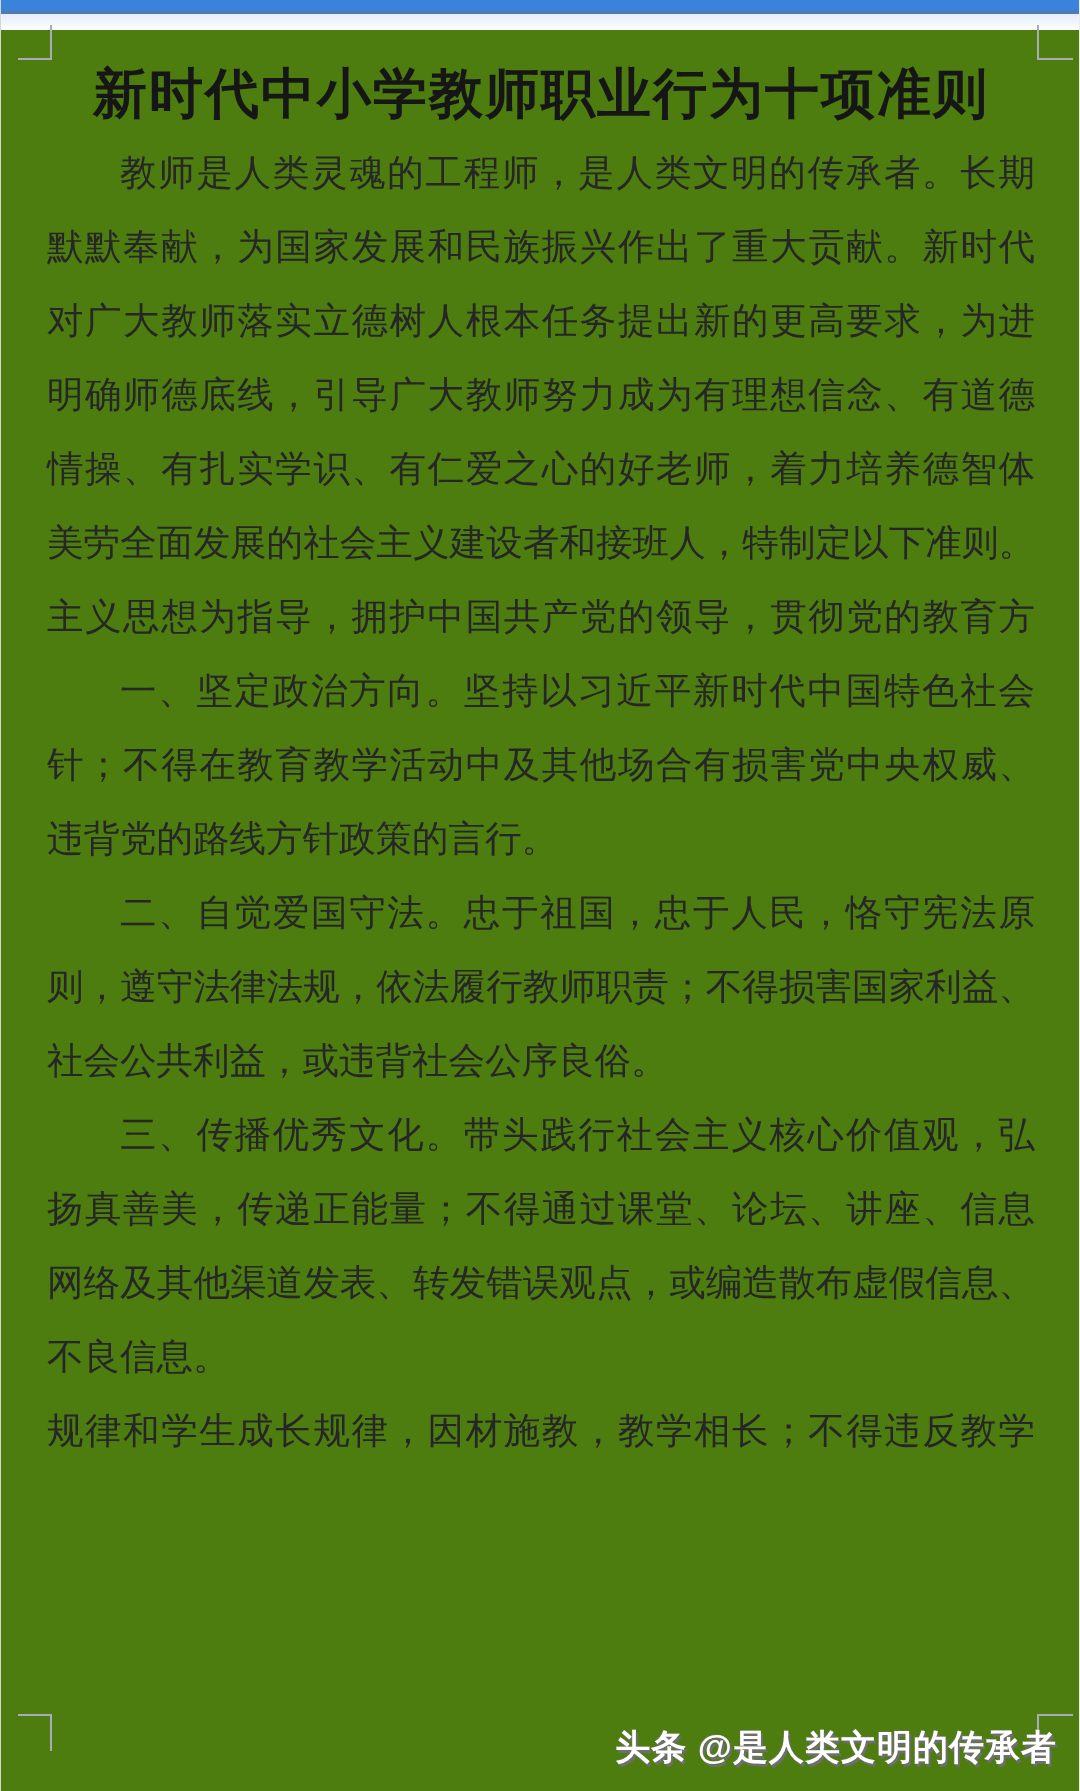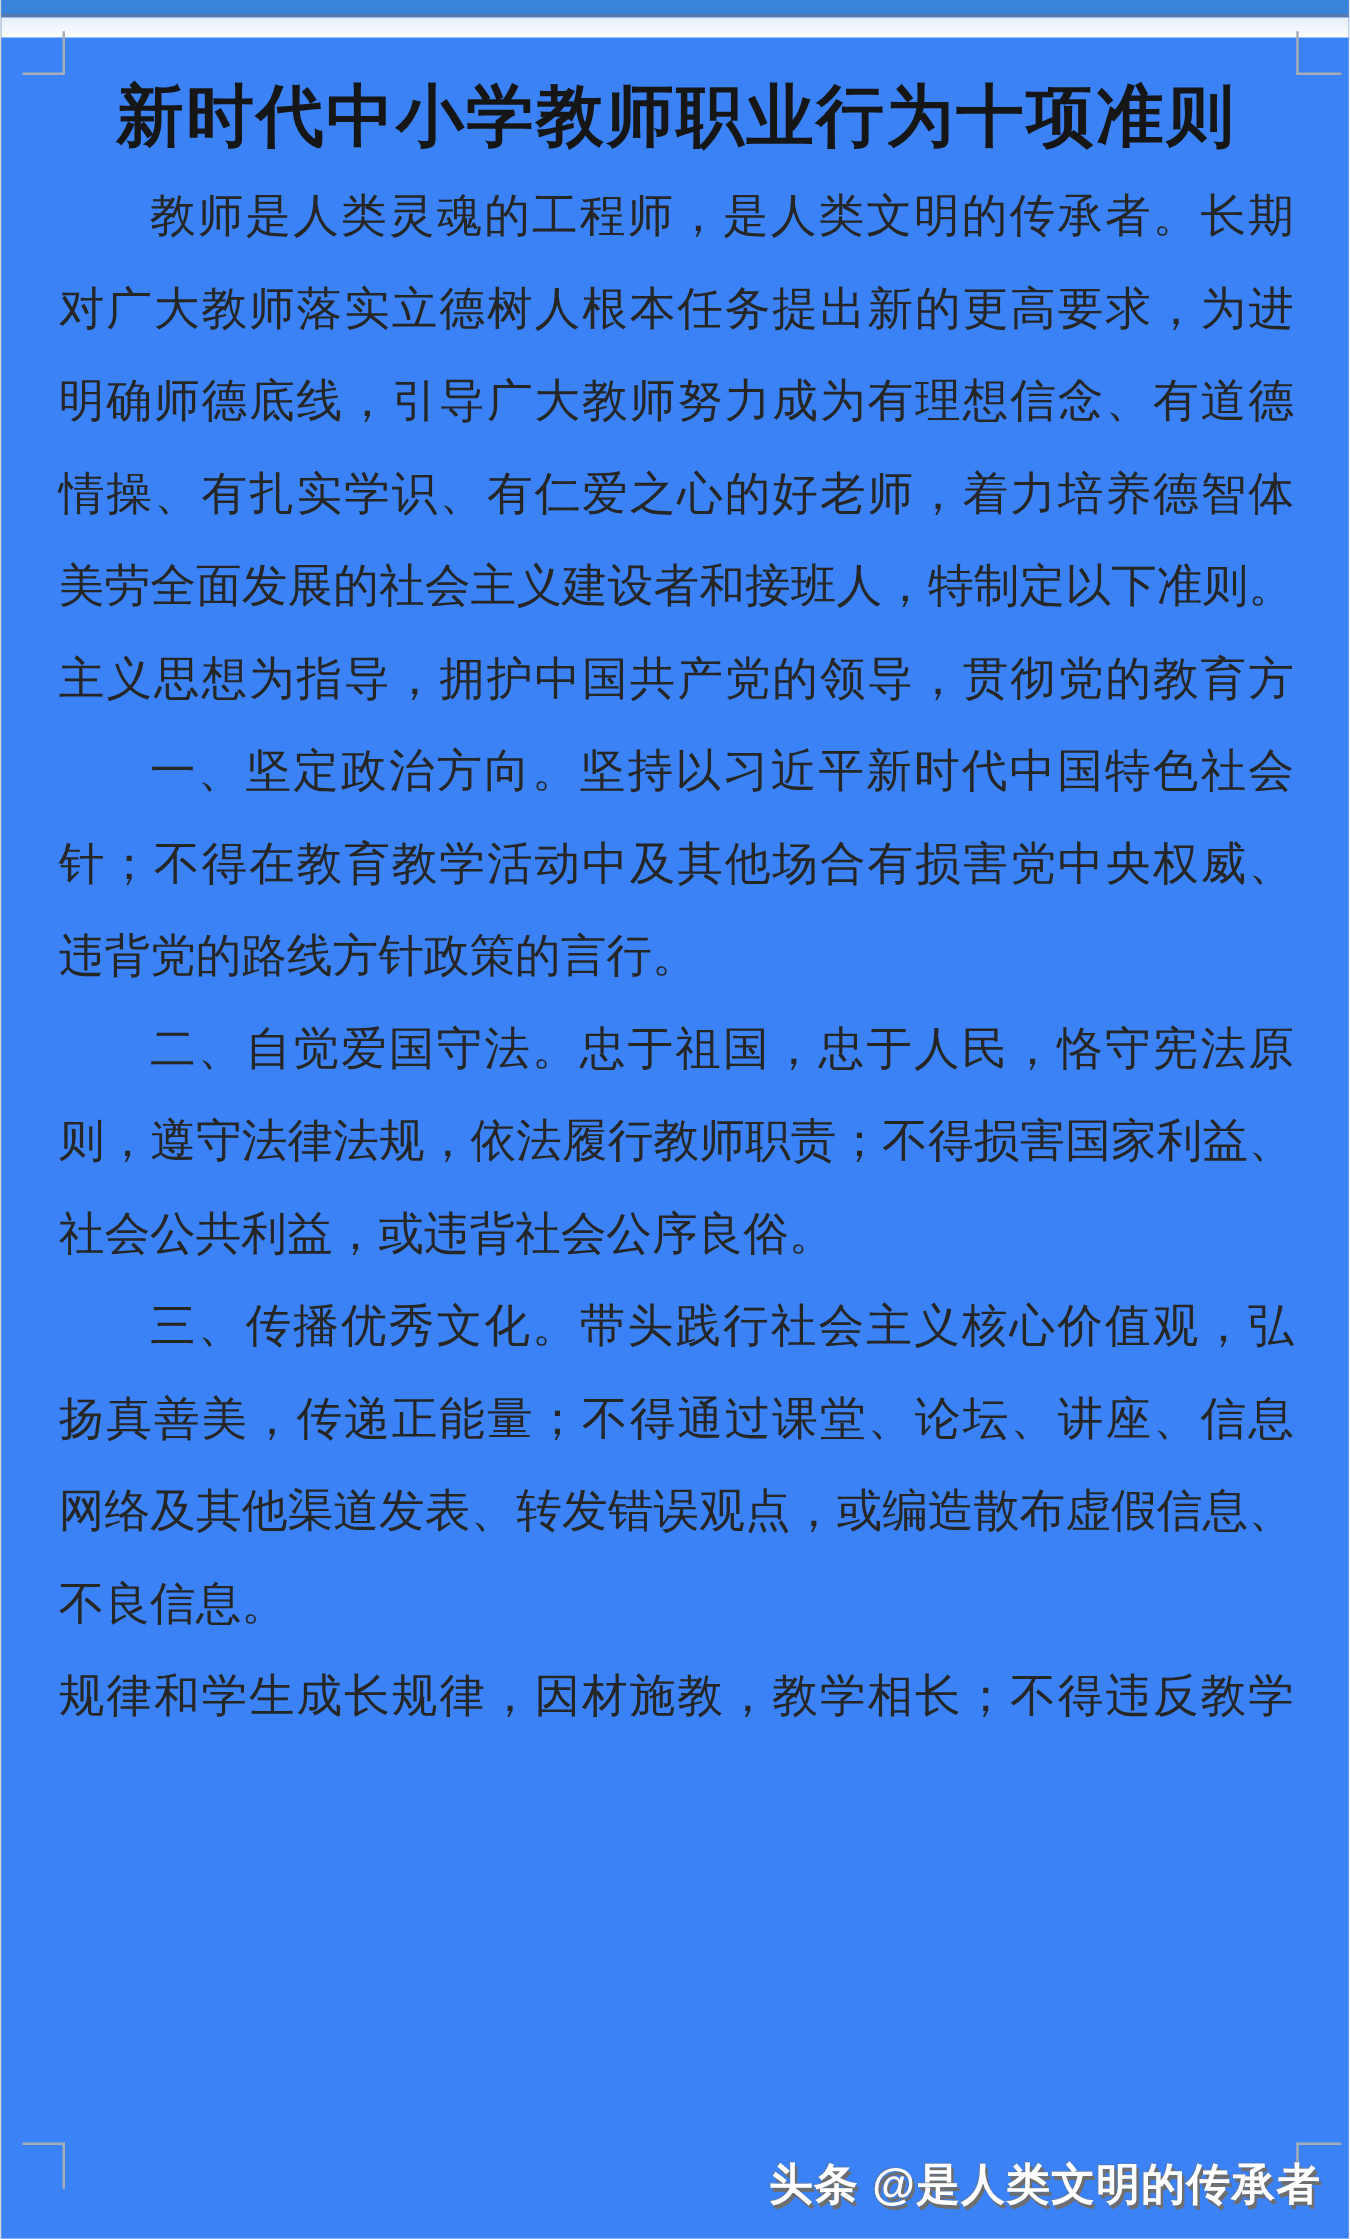--- a/index.html
+++ b/index.html
@@ -11,21 +11,21 @@
   }
   * { margin: 0; padding: 0; box-sizing: border-box; }
   html, body { background: #ffffff; }
   body { font-family: "Liberation Sans", sans-serif; }
 
   .page {
     position: relative;
     width: 1080px;
     height: 1791px;
     margin: 0 auto;
-    background: #3b82f6;
+    background: #4d7c0f;
     overflow: hidden;
     border-left: 1px solid #d6d6d6;
     border-right: 1px solid #ececec;
   }
 
   
   .topbar      { position: absolute; top: 0; left: 0; width: 100%; height: 11px; background: var(--topbar-blue); }
   .topbar-edge { position: absolute; top: 11px; left: 0; width: 100%; height: 3px; background: var(--topbar-edge); }
   .topbar-fade { position: absolute; top: 14px; left: 0; width: 100%; height: 16px;
                  background: linear-gradient(#e3eefb, #fefefe); }
@@ -90,20 +90,21 @@
 
   <div class="corner tl"></div>
   <div class="corner tr"></div>
   <div class="corner bl"></div>
   <div class="corner br"></div>
 
   <h1 class="title">新时代中小学教师职业行为十项准则</h1>
 
   <div class="content">
       <div class="line indent fill">教师是人类灵魂的工程师，是人类文明的传承者。长期</div>
+      <div class="line fill">默默奉献，为国家发展和民族振兴作出了重大贡献。新时代</div>
       <div class="line fill">对广大教师落实立德树人根本任务提出新的更高要求，为进</div>
       <div class="line fill">明确师德底线，引导广大教师努力成为有理想信念、有道德</div>
       <div class="line fill">情操、有扎实学识、有仁爱之心的好老师，着力培养德智体</div>
       <div class="line fill">美劳全面发展的社会主义建设者和接班人，特制定以下准则。</div>
       <div class="line fill">主义思想为指导，拥护中国共产党的领导，贯彻党的教育方</div>
       <div class="line indent fill">一、坚定政治方向。坚持以习近平新时代中国特色社会</div>
       <div class="line fill">针；不得在教育教学活动中及其他场合有损害党中央权威、</div>
       <div class="line">违背党的路线方针政策的言行。</div>
       <div class="line indent fill">二、自觉爱国守法。忠于祖国，忠于人民，恪守宪法原</div>
       <div class="line fill">则，遵守法律法规，依法履行教师职责；不得损害国家利益、</div>

